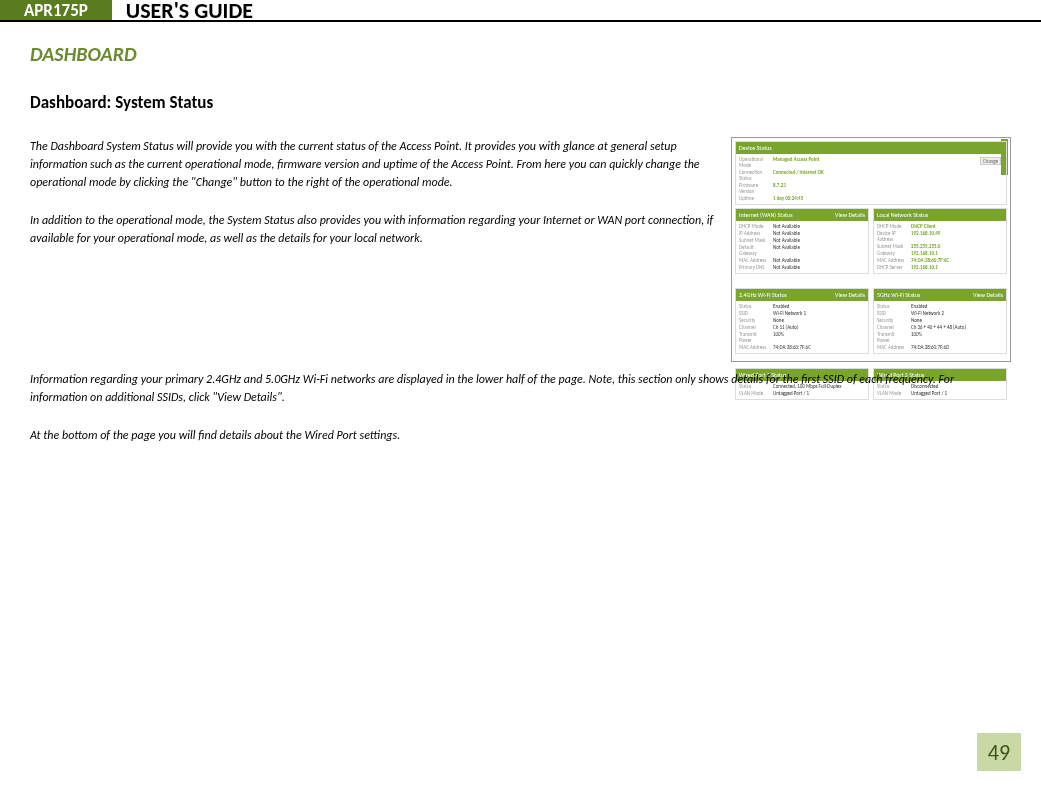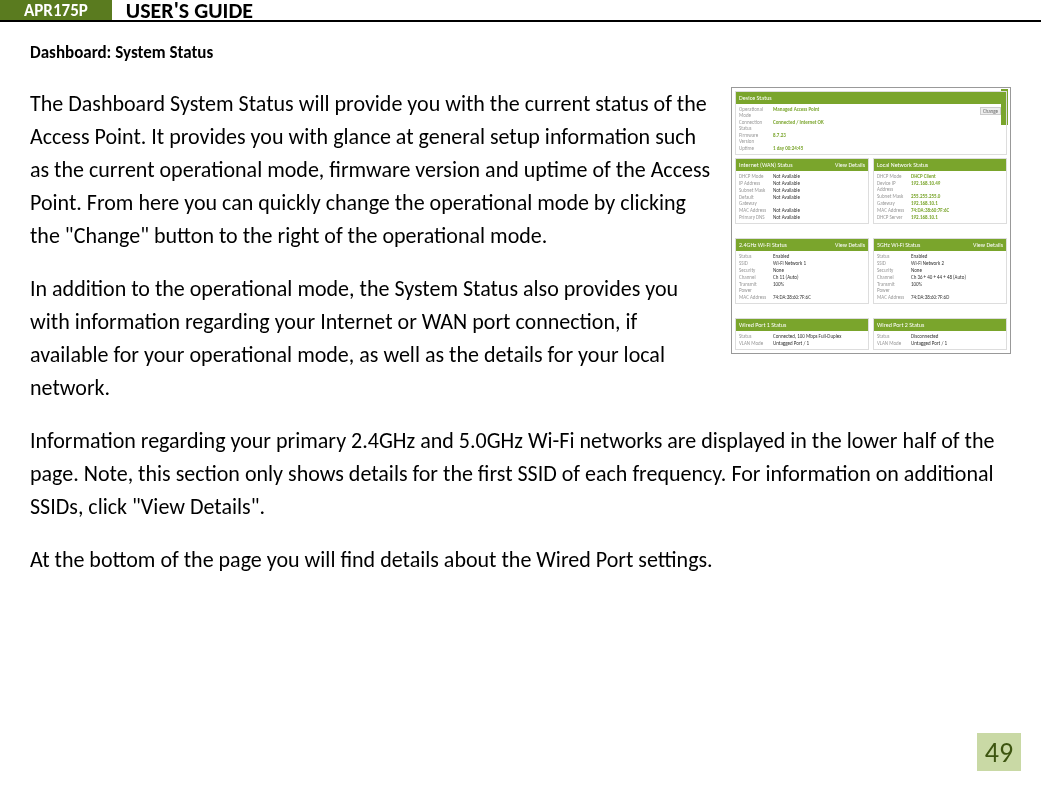--- a/index.html
+++ b/index.html
@@ -50,21 +50,21 @@
       font-weight: bold;
       font-size: 17px;
       margin-bottom: 24px;
     }
     .body-wrapper {
       position: relative;
     }
     .figure {
       float: right;
       width: 280px;
-      height: 267px;
+      height: 225px;
       border: 1px solid #999;
       margin-left: 16px;
       margin-bottom: 8px;
       padding: 3px;
       font-size: 5px;
       background: #fff;
     }
     .fig-row {
       display: flex;
       gap: 4px;
@@ -110,32 +110,33 @@
     .fig-change-btn {
       float: right;
       background: #eee;
       border: 1px solid #ccc;
       font-size: 5px;
       padding: 0 2px;
       margin-top: 1px;
       margin-right: 2px;
     }
     .paragraph {
-      font-size: 22px;
+      font-size: 12px;
       line-height: 1.5;
       margin-bottom: 20px;
       color: #000;
+      font-style: italic;
     }
     .page-number {
       position: absolute;
       bottom: 20px;
       right: 20px;
       background: #c9d9a5;
       color: #3d5510;
-      font-size: 28px;
+      font-size: 22px;
       width: 44px;
       height: 38px;
       display: flex;
       align-items: center;
       justify-content: center;
     }
     .sidebar-tab {
       position: absolute;
       right: 3px;
       top: 2px;
@@ -151,20 +152,21 @@
   </style>
 </head>
 <body>
 
 <div class="header-bar">
   <div class="header-tab">APR175P</div>
   <div class="header-title">USER'S GUIDE</div>
 </div>
 
 <div class="content">
+  <div class="section-title">DASHBOARD</div>
   <div class="subsection-title">Dashboard: System Status</div>
 
   <div class="body-wrapper">
     <div class="figure">
       <div class="sidebar-tab"></div>
 
       <div class="fig-panel" style="margin-bottom:3px; position:relative;">
         <div class="fig-head">
           <span>Device Status</span>
         </div>

